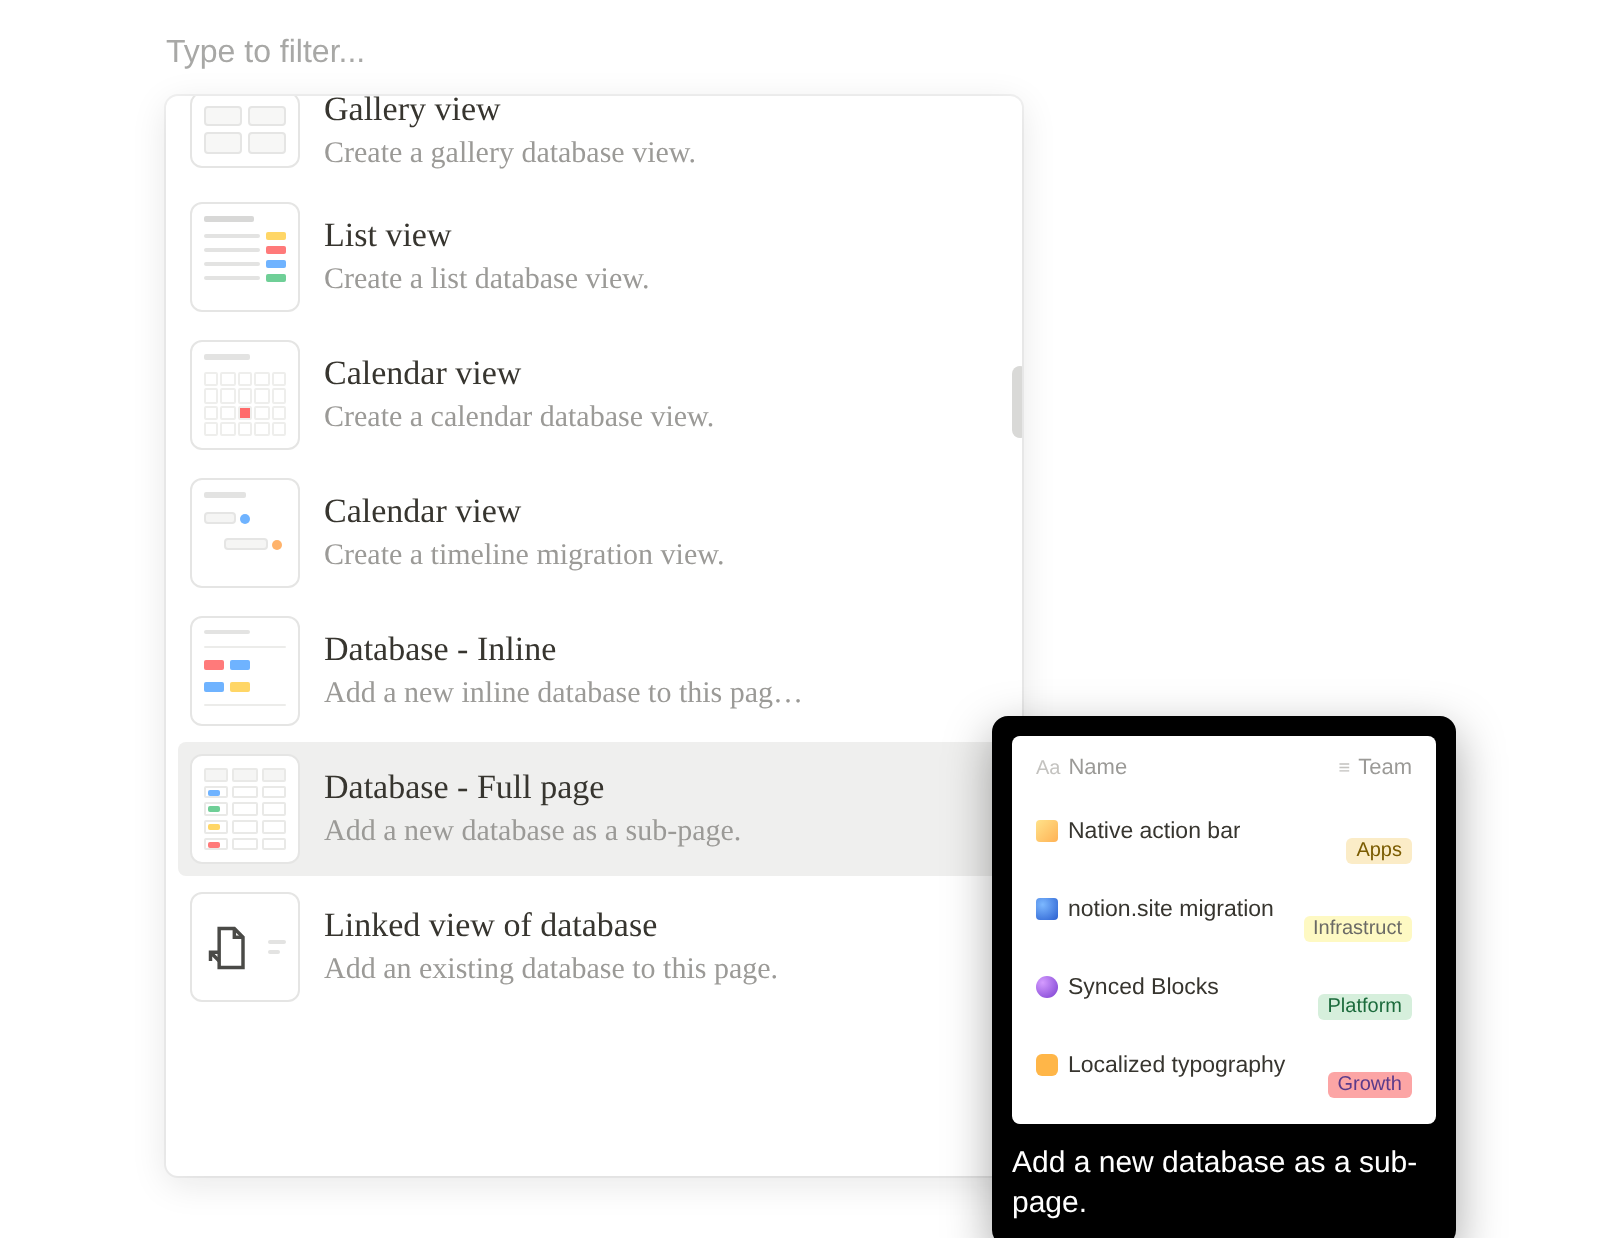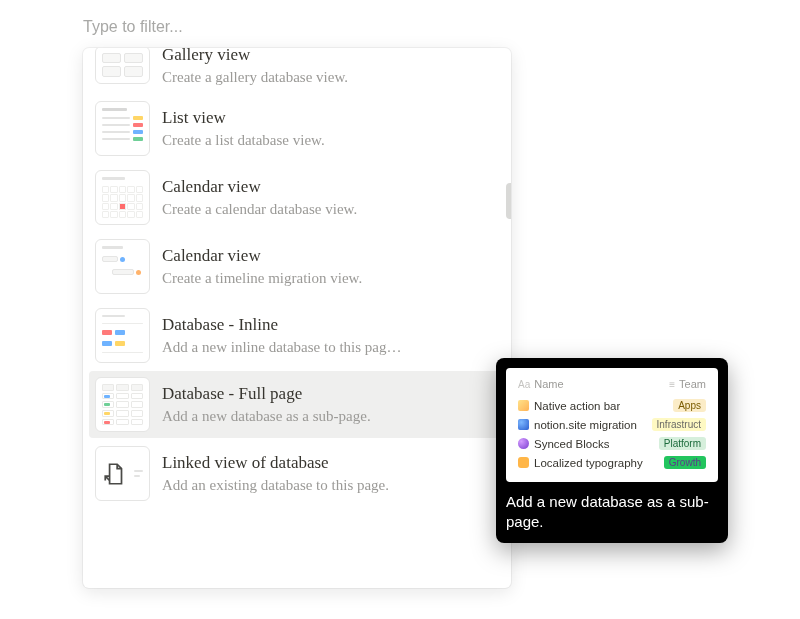--- a/index.html
+++ b/index.html
@@ -56,21 +56,21 @@
     .scrollbar-thumb{position:absolute;right:-3px;top:135px;width:8px;height:36px;background:#d9d9d7;border-radius:4px;}
     
     .popover{position:absolute;left:496px;top:358px;width:232px;background:#000;border-radius:8px;box-shadow:0 8px 24px rgba(0,0,0,.35);padding:10px;color:#fff;}
     .pv-img{background:#fff;border-radius:4px;padding:10px 12px;}
     .pv-cols{display:flex;justify-content:space-between;font-size:11px;color:#9b9a97;margin-bottom:6px;align-items:flex-end;}
     .pv-colhead{display:flex;align-items:center;gap:4px;}
     .pv-row{display:flex;justify-content:space-between;align-items:center;font-size:11.5px;color:#37352f;padding:3px 0;}
     .pv-left{display:flex;align-items:center;gap:5px;min-width:0;}
     .pv-ico{width:11px;height:11px;border-radius:2px;flex-shrink:0;}
     .pv-name{white-space:nowrap;overflow:hidden;text-overflow:ellipsis;}
-    .pv-tag{font-size:10px;padding:1px 5px;border-radius:3px;white-space:nowrap;}
+    .pv-tag{font-size:10px;padding:1px 5px;border-radius:3px;white-space:nowrap;margin-top:20px;}
     .pv-text{font-size:15px;line-height:1.35;margin-top:10px;color:#fff;}
   </style>
 </head>
 <body>
 
 <input class="filter-input" placeholder="Type to filter..." style="">
 
 <div class="menu">
   <div class="scrollbar-thumb"></div>
   <div class="menu-inner">
@@ -284,17 +284,17 @@
           <span class="pv-ico" style="background:radial-gradient(circle at 30% 30%,#d49bff,#7a3ed0);border-radius:50%"></span>
           <span class="pv-name">Synced Blocks</span>
         </div>
       <span class="pv-tag" style="background:#d6efdc;color:#1c6b3c">Platform</span>
     </div>
     <div class="pv-row">
       <div class="pv-left">
           <span class="pv-ico" style="background:#ffb648;border-radius:3px"></span>
           <span class="pv-name">Localized typography</span>
         </div>
-      <span class="pv-tag" style="background:#22c55e;color:#5b3b8a">Growth</span>
+      <span class="pv-tag" style="background:#fca5a5;color:#5b3b8a">Growth</span>
     </div>
   </div>
   <div class="pv-text">Add a new database as a sub-page.</div>
 </div>
 
 </body></html>

